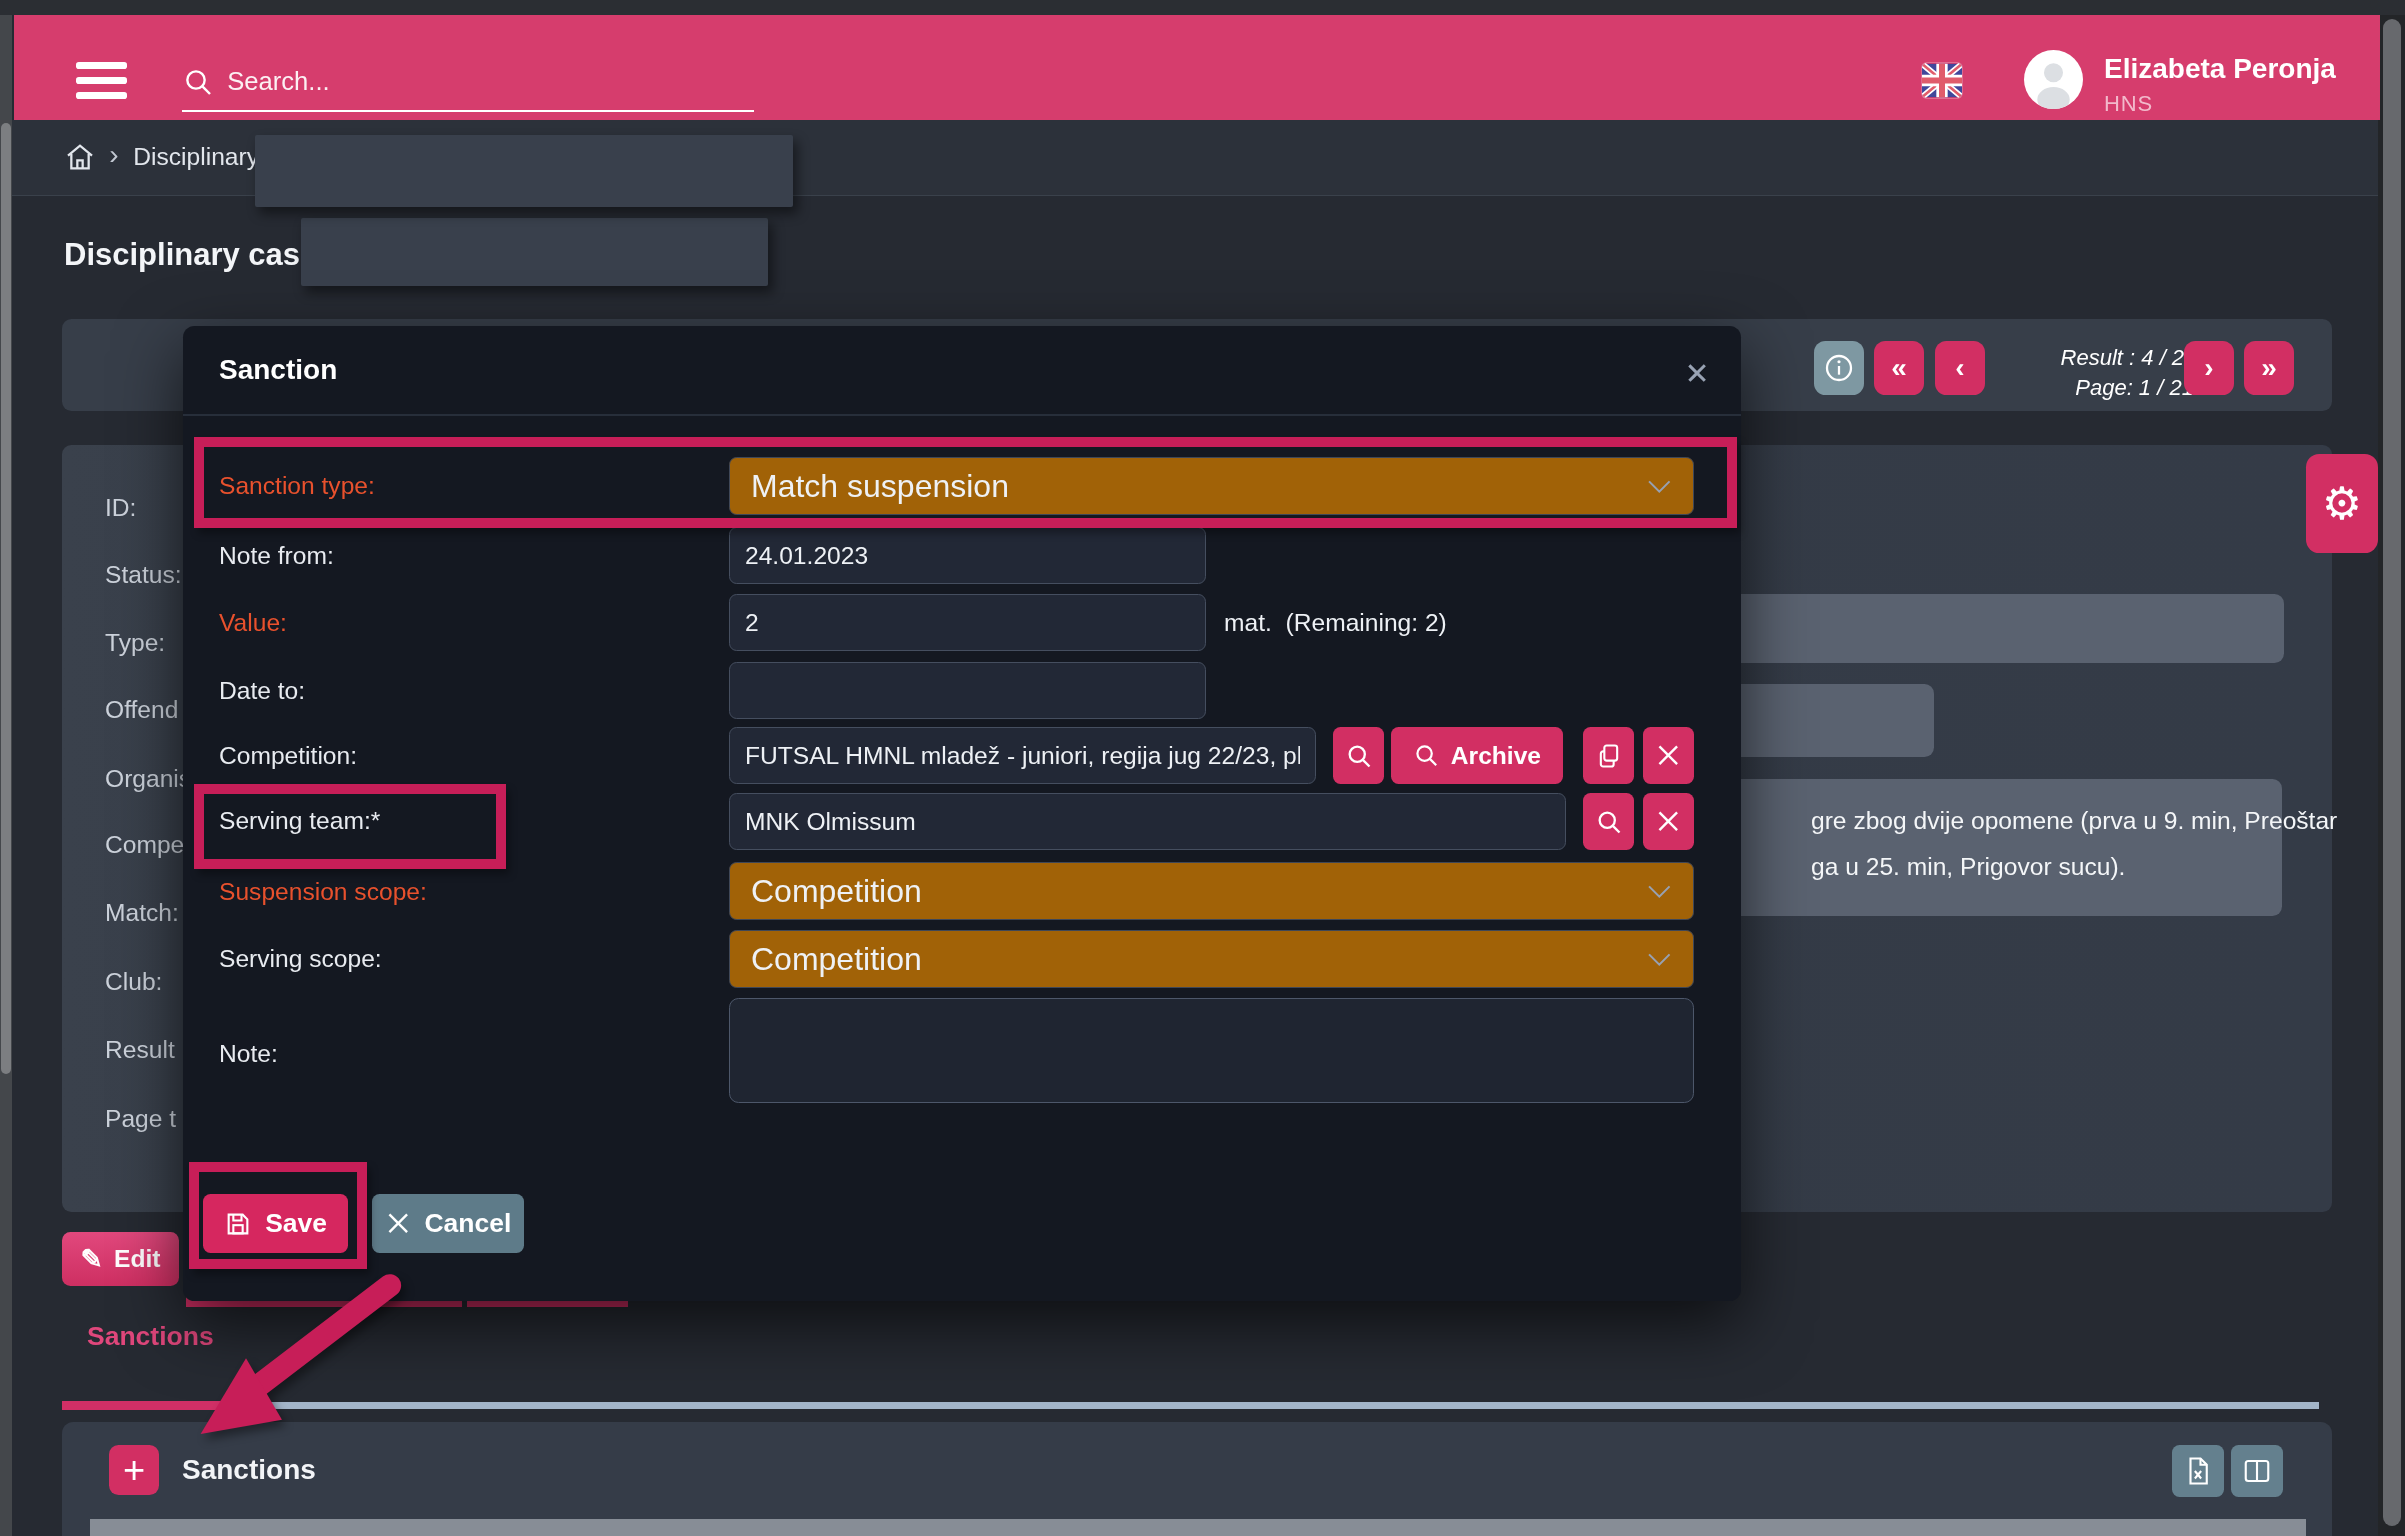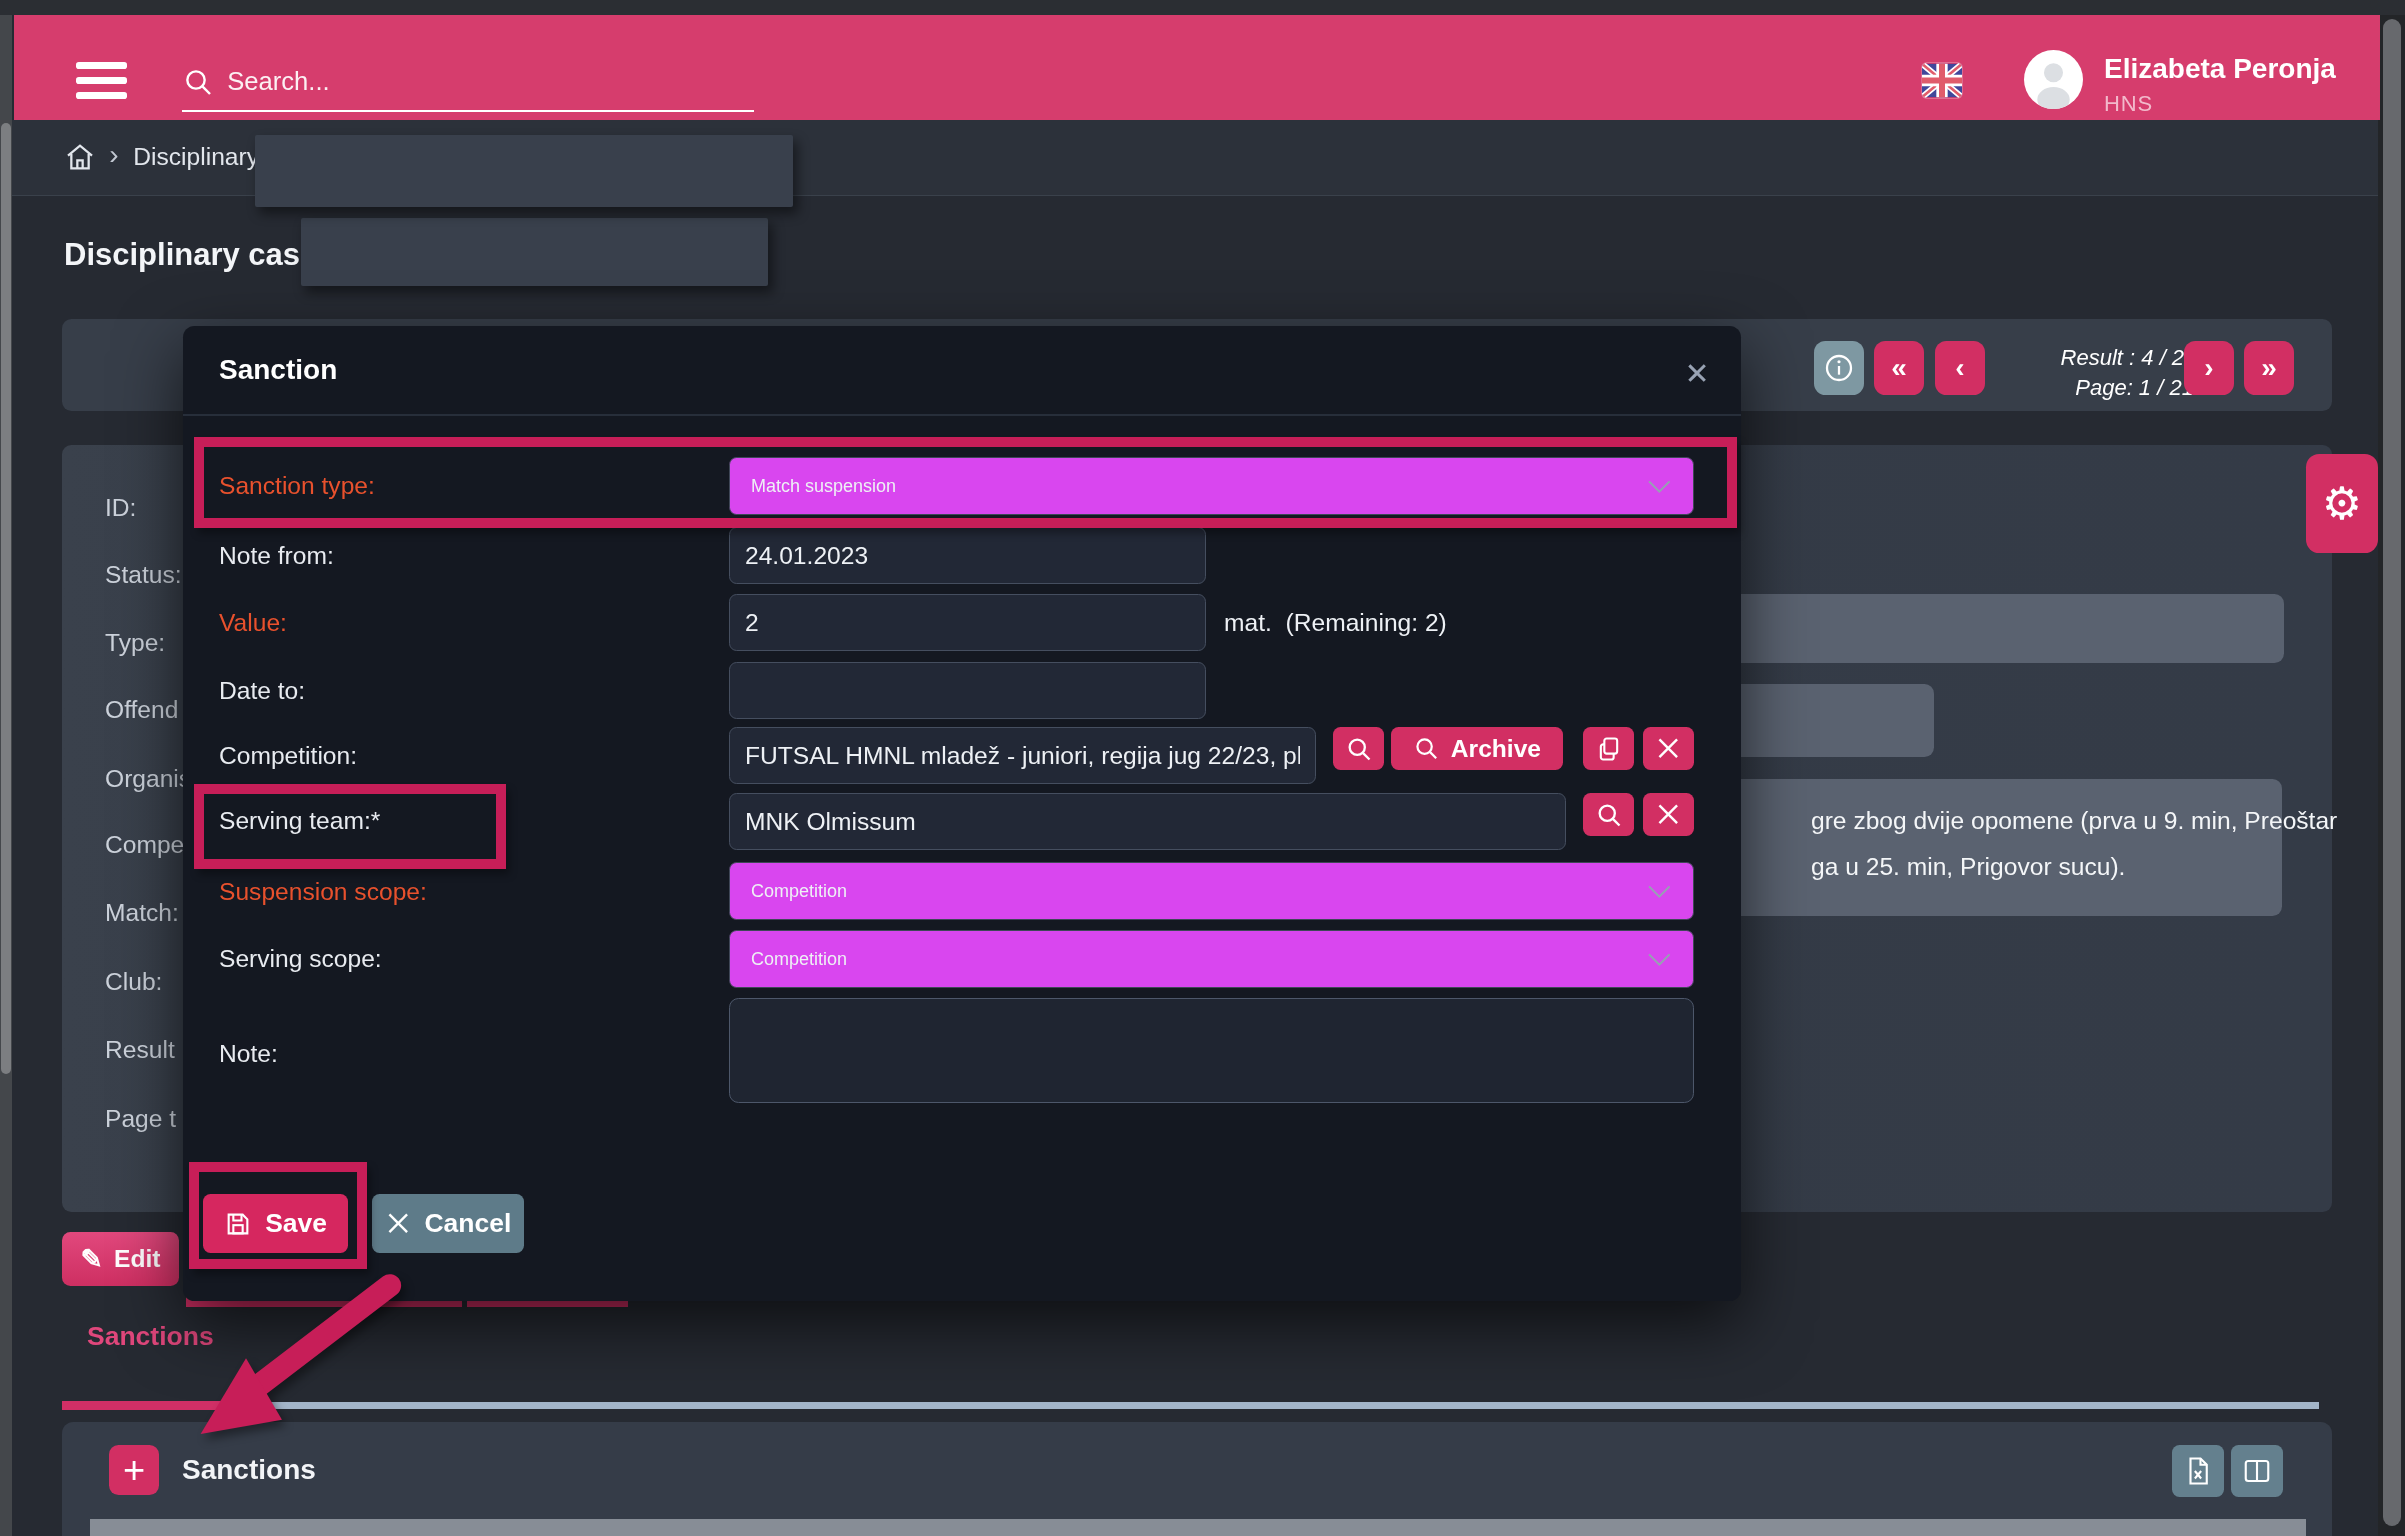--- a/index.html
+++ b/index.html
@@ -67,22 +67,22 @@
   .table-head-bar { left:90px; top:1520px; width:2216px; height:17px; background:#878d96; }
 
   
   .modal { left:183px; top:326px; width:1558px; height:975px; background:#141821; border-radius:11.4px; box-shadow:0 23px 66px rgba(0,0,0,.65); z-index:50; }
   .modal-title { left:36px; top:28px; font-size:28px; font-weight:bold; color:#fff; }
   .modal-close { left:1495px; top:28px; width:38px; height:38px; color:#98a2b3; font-size:30px; display:flex; align-items:center; justify-content:center; cursor:pointer; }
   .modal-divider { left:0; top:88px; width:1558px; height:1.9px; background:#272e3a; }
   .f-label { position:absolute; left:36px; font-size:24.6px; color:#e8ebf0; }
   .f-label.req { color:#e8512d; }
   .f-input { position:absolute; height:57px; background:#222836; border:1.9px solid #454e5f; border-radius:7.6px; color:#eef1f5; font-size:24.6px; padding:0 15px; font-family:"Liberation Sans",sans-serif; outline:none; }
-  .f-select { position:absolute; height:58px; background:#d946ef; border:1.9px solid #3f4757; border-radius:7.6px; color:#eef1f5; font-size:18px; display:flex; align-items:center; justify-content:space-between; padding:0 21px; cursor:pointer; }
-  .m-btn { position:absolute; height:43px; border-radius:7.6px; background:#d22f63; display:flex; align-items:center; justify-content:center; color:#fff; cursor:pointer; }
+  .f-select { position:absolute; height:58px; background:#a16207; border:1.9px solid #3f4757; border-radius:7.6px; color:#eef1f5; font-size:32px; display:flex; align-items:center; justify-content:space-between; padding:0 21px; cursor:pointer; }
+  .m-btn { position:absolute; height:57px; border-radius:7.6px; background:#d22f63; display:flex; align-items:center; justify-content:center; color:#fff; cursor:pointer; }
   .suffix { position:absolute; font-size:24.6px; color:#eef1f5; }
   .note-area { position:absolute; left:546px; top:672px; width:965px; height:105px; background:#1f2531; border:1.9px solid #4d576a; border-radius:9.5px; resize:none; outline:none; color:#eef1f5; font-size:24.6px; padding:11.4px 15px; font-family:"Liberation Sans",sans-serif; }
   .save-btn { left:203px; top:1194px; width:145px; height:59px; border-radius:7.6px; background:#d6275f; display:flex; align-items:center; justify-content:center; gap:13.2px; color:#fff; font-size:26.5px; font-weight:bold; cursor:pointer; z-index:55; }
   .cancel-btn { left:372px; top:1194px; width:152px; height:59px; border-radius:7.6px; background:#5e7b89; display:flex; align-items:center; justify-content:center; gap:13.2px; color:#fff; font-size:26.5px; font-weight:bold; cursor:pointer; z-index:55; }
 
   
   .anno { position:absolute; border:10.4px solid #c71e58; z-index:60; pointer-events:none; box-shadow:3.8px 5.7px 7.6px rgba(0,0,0,.35); }
   .anno-arrow { z-index:70; pointer-events:none; filter:drop-shadow(4.7px 6.6px 4.7px rgba(0,0,0,.4)); }
   svg { display:block; }
 </style>

